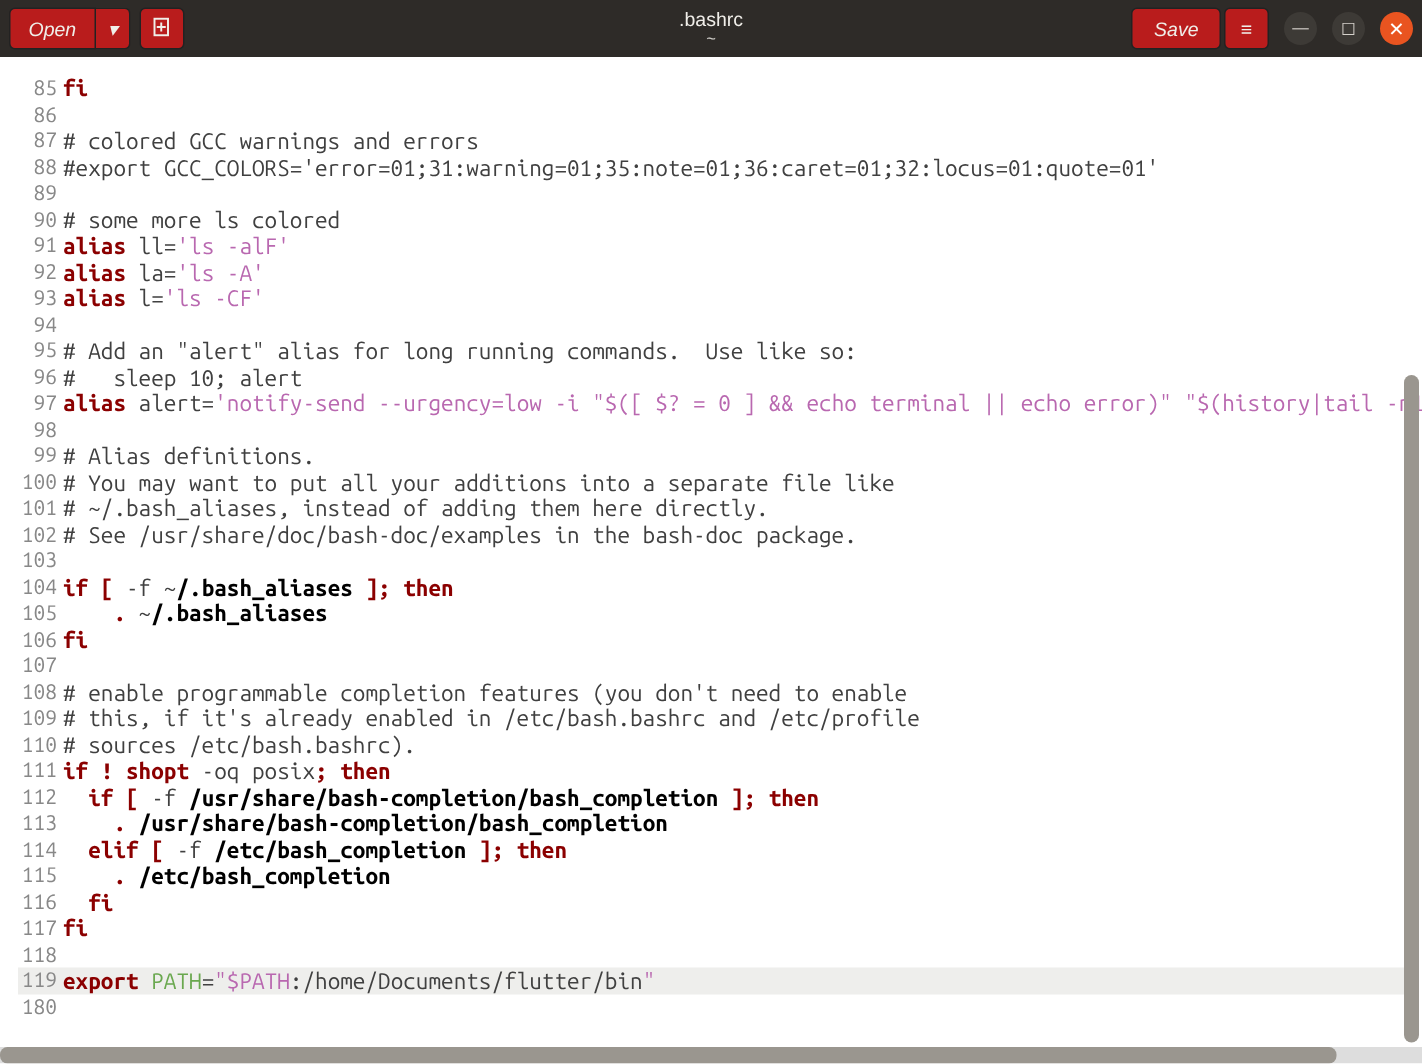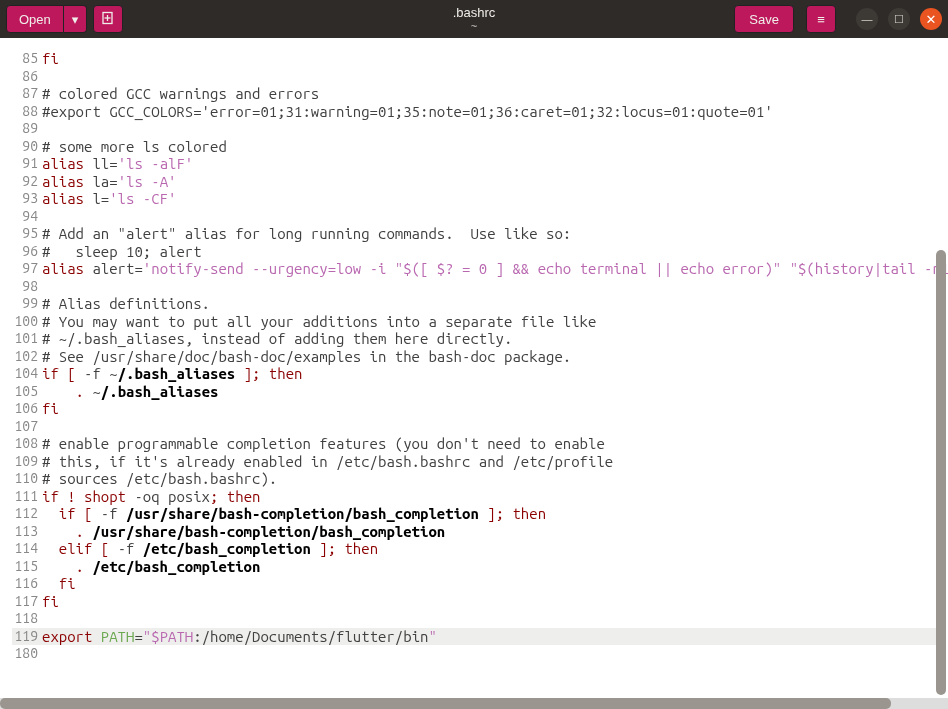--- a/index.html
+++ b/index.html
@@ -16,44 +16,45 @@
   background: #2e2b28;
   height: 38px;
   display: flex;
   align-items: center;
   padding: 0 6px;
   color: #f0eee9;
   position: relative;
 }
 .titlebar-left { display: flex; align-items: center; gap: 0; }
 .btn {
-  background: #be185d;
+  background: #b91c1c;
   border: 1px solid #222;
   color: #f0eee9;
   height: 28px;
   display: flex;
   align-items: center;
   justify-content: center;
   font-size: 13px;
   cursor: pointer;
   border-radius: 4px;
+  font-style: italic;
 }
 .btn-open { padding: 0 12px; border-top-right-radius: 0; border-bottom-right-radius: 0; }
 .btn-dropdown { padding: 0 8px; border-left: none; border-top-left-radius: 0; border-bottom-left-radius: 0; }
 .btn-newtab { width: 30px; margin-left: 6px; }
 .titlebar-center {
   position: absolute;
   left: 50%;
   transform: translateX(-50%);
   text-align: center;
   font-size: 13px;
   line-height: 1.1;
 }
 .titlebar-center .subtitle { font-size: 11px; opacity: 0.8; }
-.titlebar-right { margin-left: auto; display: flex; align-items: center; gap: 12px; }
+.titlebar-right { margin-left: auto; display: flex; align-items: center; gap: 2px; }
 .btn-save { padding: 0 14px; }
 .btn-menu { width: 30px; }
 .win-controls { display: flex; gap: 10px; margin-left: 8px; }
 .win-btn { width: 22px; height: 22px; border-radius: 50%; display: flex; align-items: center; justify-content: center; cursor: pointer; }
 .win-min, .win-max { background: #3d3a36; color: #d6d2cc; font-size: 11px; }
 .win-close { background: #e95420; color: #fff; font-size: 13px; }
 
 .editor {
   flex: 1;
   overflow: auto;
@@ -69,21 +70,21 @@
   width: 30px;
   text-align: right;
   color: #888;
   padding-right: 4px;
   flex-shrink: 0;
   user-select: none;
   font-size: 14px;
 }
 .code { flex: 1; white-space: pre; }
 
-.tok-kw { color: #8B0000; font-weight: normal; }
+.tok-kw { color: #8B0000; font-weight: bold; }
 .tok-comment { color: #404040; }
 .tok-str { color: #b968b0; }
 .tok-path { font-weight: bold; color: #000; }
 .tok-var { color: #6aa84f; }
 .tok-text { color: #404040; }
 
 .scrollbar-h {
   height: 11px;
   background: #ddd;
   position: relative;
@@ -221,20 +222,24 @@
     </div>
     <div class="line">
       <div class="gutter">101</div>
       <div class="code"><span class="tok-comment"># ~/.bash_aliases, instead of adding them here directly.</span></div>
     </div>
     <div class="line">
       <div class="gutter">102</div>
       <div class="code"><span class="tok-comment"># See /usr/share/doc/bash-doc/examples in the bash-doc package.</span></div>
     </div>
     <div class="line">
+      <div class="gutter">103</div>
+      <div class="code">&nbsp;</div>
+    </div>
+    <div class="line">
       <div class="gutter">104</div>
       <div class="code"><span class="tok-kw">if [ </span><span class="tok-text">-f ~</span><span class="tok-path">/.bash_aliases</span><span class="tok-kw"> ]; then</span></div>
     </div>
     <div class="line">
       <div class="gutter">105</div>
       <div class="code"><span class="tok-text">    </span><span class="tok-kw">.</span><span class="tok-text"> ~</span><span class="tok-path">/.bash_aliases</span></div>
     </div>
     <div class="line">
       <div class="gutter">106</div>
       <div class="code"><span class="tok-kw">fi</span></div>

